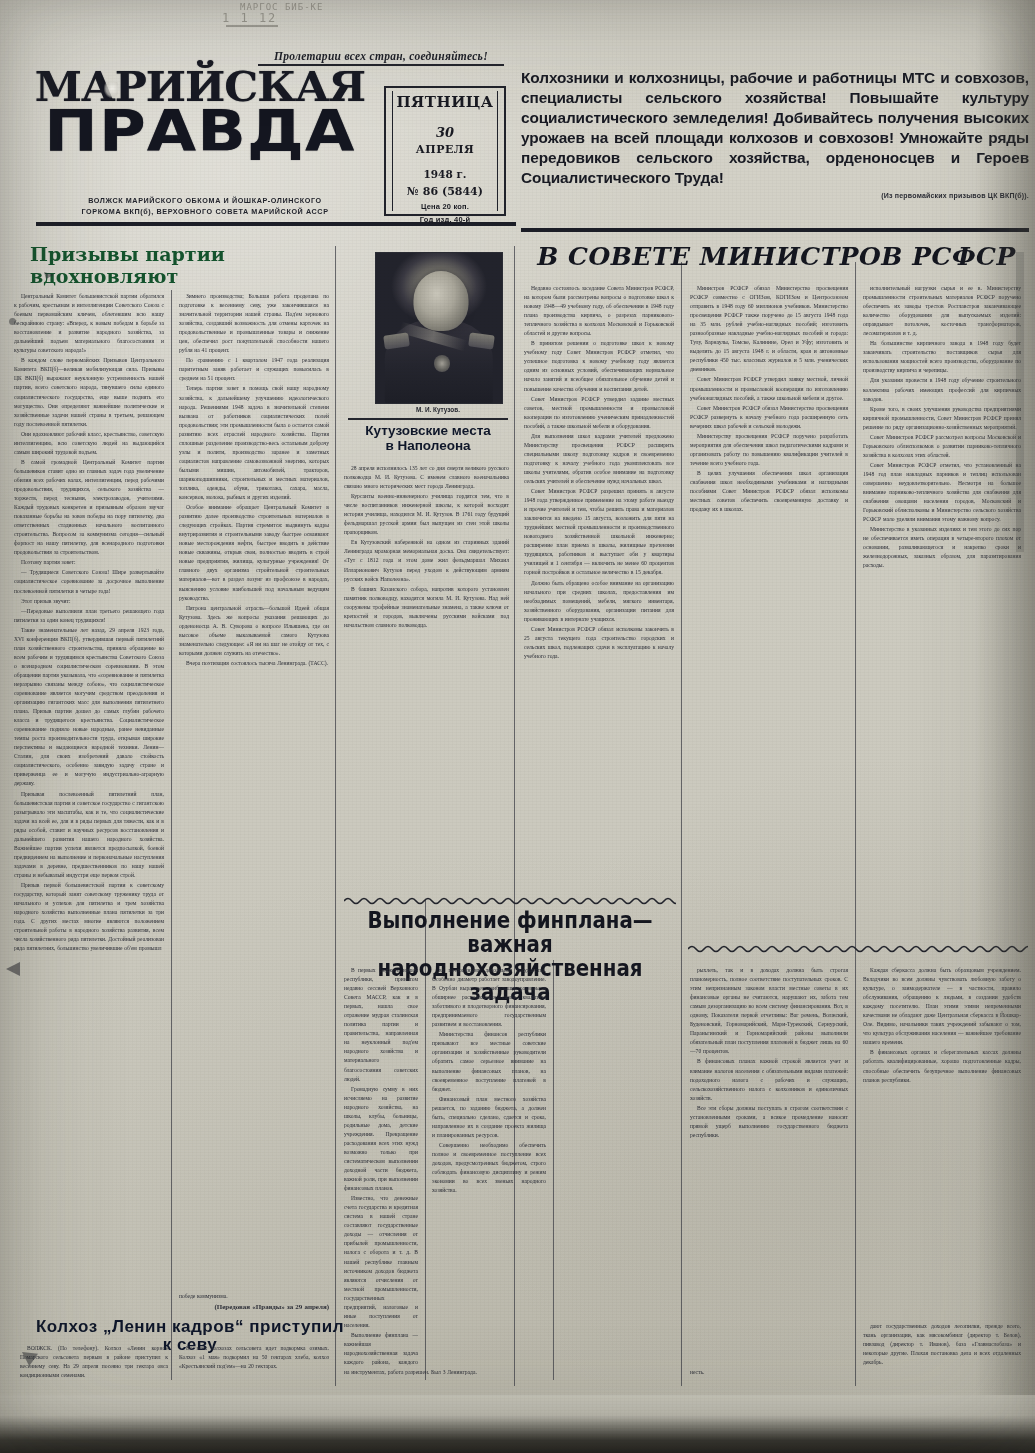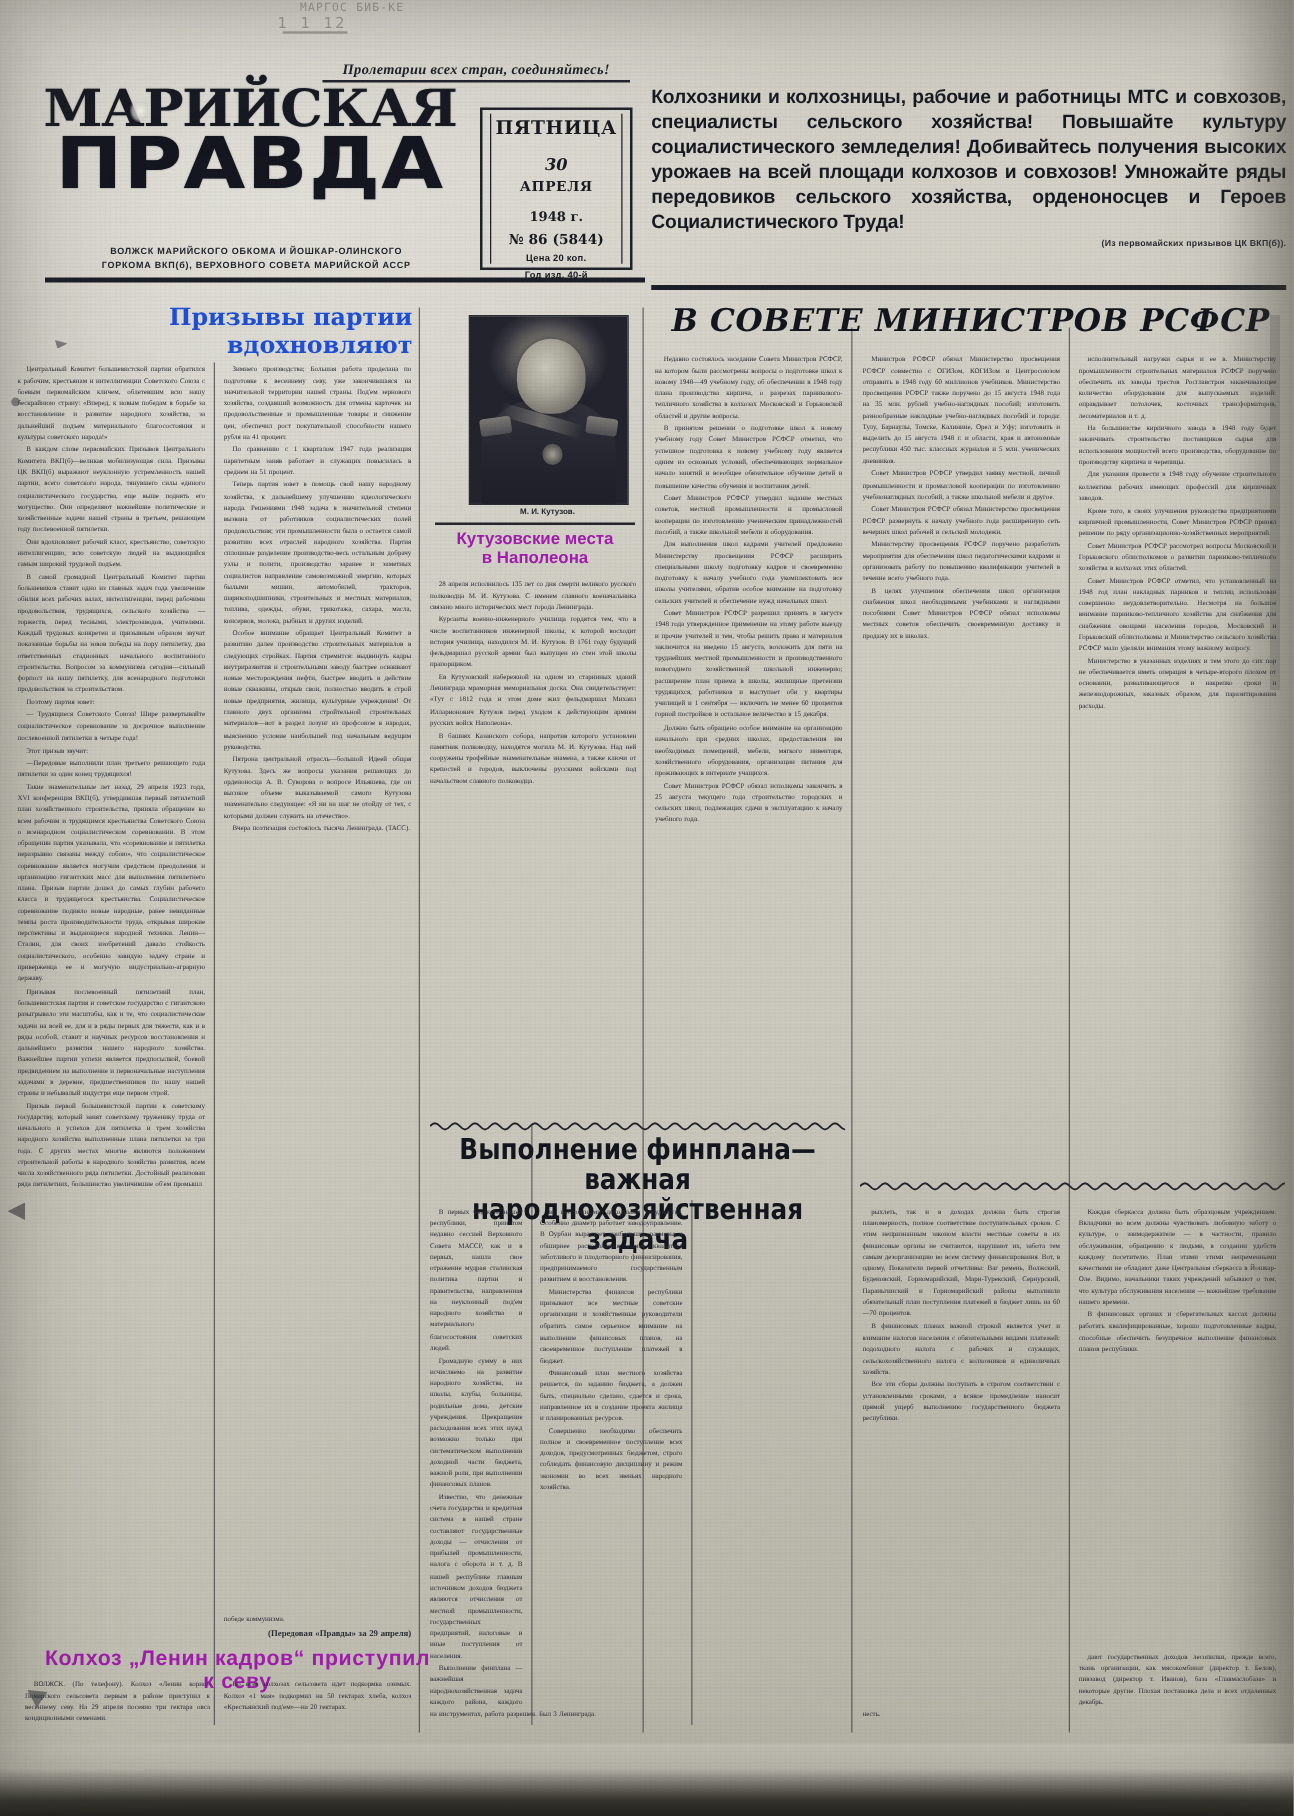--- a/index.html
+++ b/index.html
@@ -113,29 +113,29 @@
   .vrule{position:absolute;width:1px;background:#3a3c44;opacity:.72;}
   .hrule{position:absolute;height:2px;background:#24262e;}
 
   
   .wavy{position:absolute;height:9px;overflow:hidden;}
   .wavy svg{display:block;}
 
   
   .hl-serif{
     font-family:"DejaVu Serif", serif;font-weight:700;
-    text-align:right;line-height:1.14;color:#1d4ed8;
+    text-align:left;line-height:1.14;color:#14532d;
   }
   .hl-ital{
     font-family:"DejaVu Serif", serif;font-weight:700;font-style:italic;
     text-align:center;color:#14161f;letter-spacing:.5px;
   }
   .hl-sans{
     font-family:"Liberation Sans", sans-serif;font-weight:700;
-    text-align:center;line-height:1.08;color:#a21caf;
+    text-align:center;line-height:1.08;color:#0f172a;
   }
   .hl-cond{
     font-family:"DejaVu Sans", sans-serif;font-weight:700;
     text-align:center;line-height:1.05;color:#14161f;
     transform:scaleX(.86);transform-origin:center;
   }
 
   
   .col{
     position:absolute;

